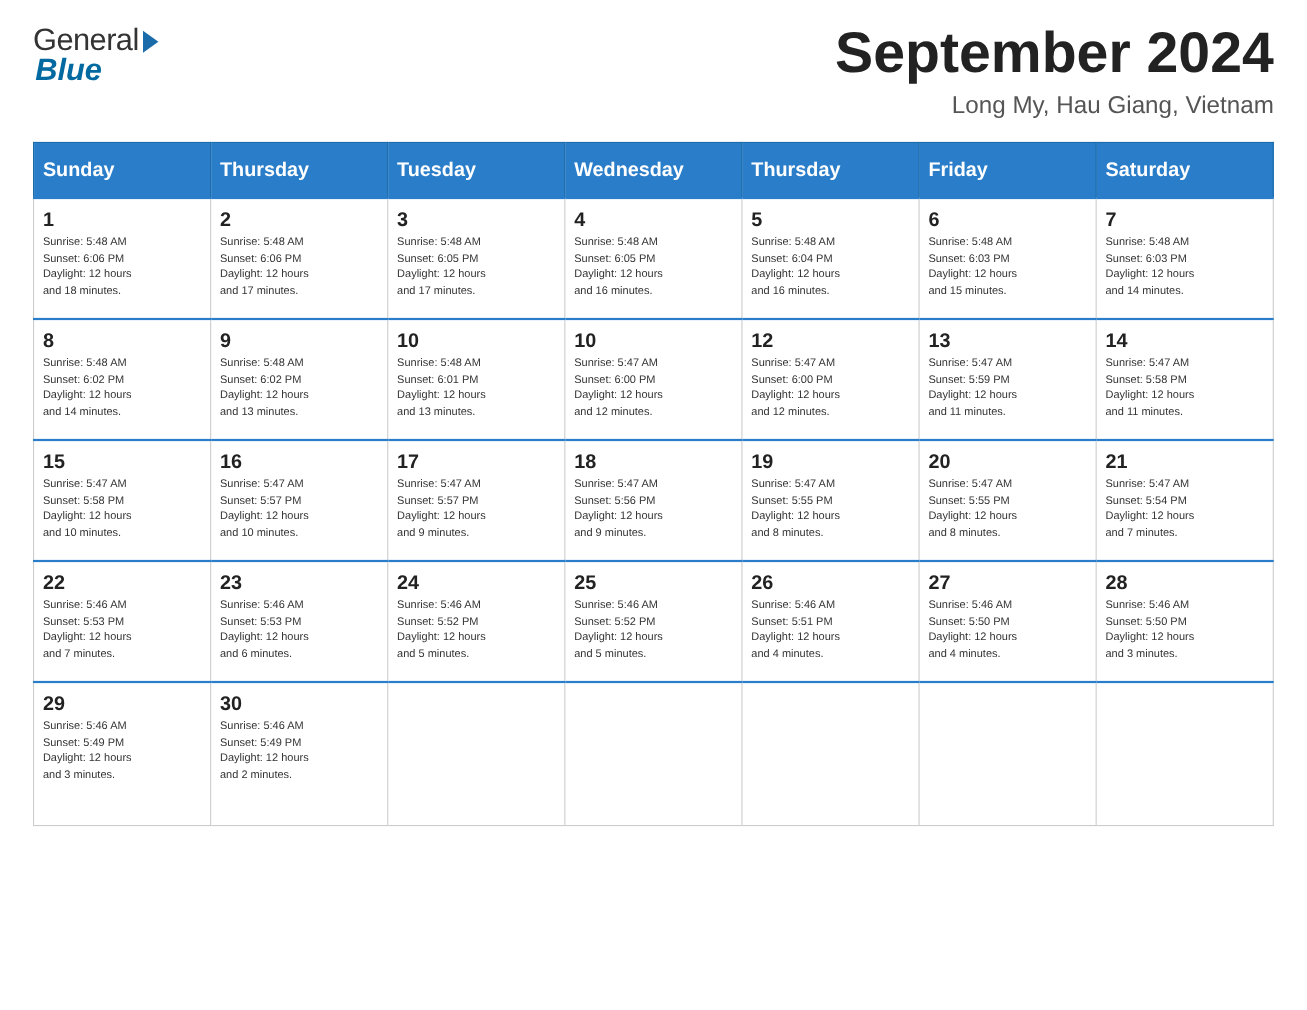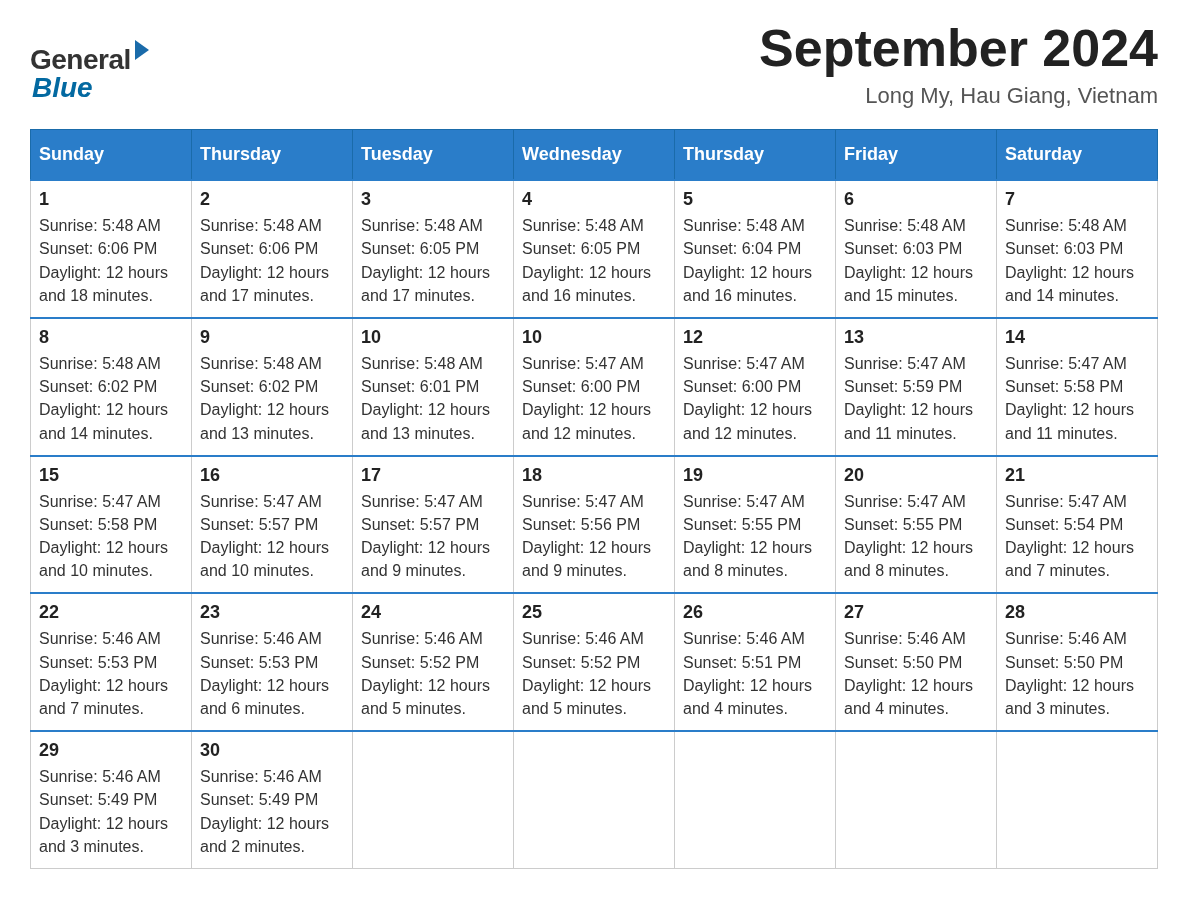--- a/index.html
+++ b/index.html
@@ -21,24 +21,23 @@
       display: flex;
       flex-direction: column;
       align-items: flex-start;
     }
     .logo-top {
       display: flex;
       align-items: center;
     }
     .logo-general {
       font-size: 28px;
-      font-weight: bold;
+      font-weight: normal;
       color: #333;
       letter-spacing: -0.5px;
-      margin-top: 24px;
     }
     .logo-arrow {
       width: 0;
       height: 0;
       border-left: 14px solid #1a6baa;
       border-top: 10px solid transparent;
       border-bottom: 10px solid transparent;
       margin-left: 4px;
       margin-top: 4px;
     }
@@ -86,21 +85,21 @@
       min-height: 110px;
       height: 110px;
     }
     .day-num {
       font-size: 18px;
       font-weight: bold;
       color: #222;
       margin-bottom: 4px;
     }
     .day-info {
-      font-size: 16px;
+      font-size: 10px;
       color: #333;
       line-height: 1.45;
     }
     tbody tr:last-child td {
       height: 130px;
     }
     .empty-cell {
       border-top: 2px solid #2a7dc9;
       background: #fff;
     }

